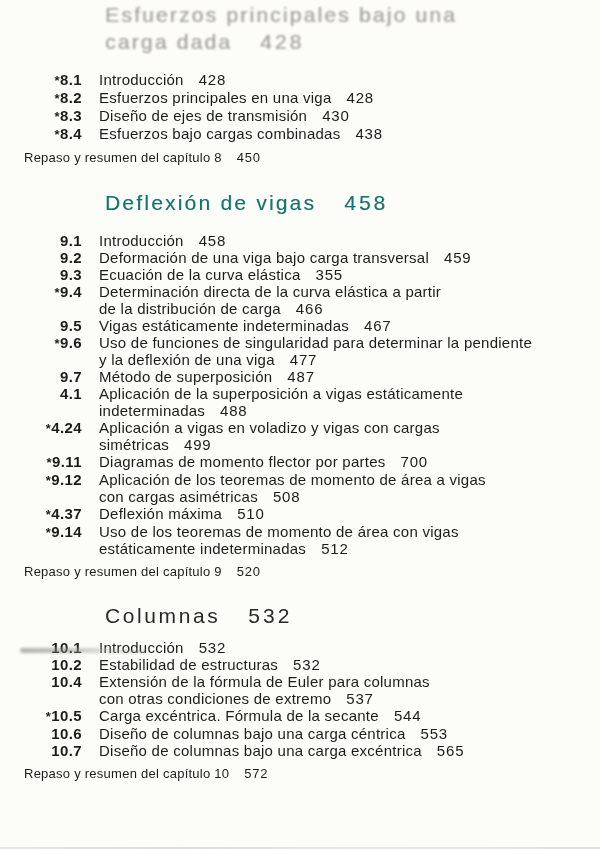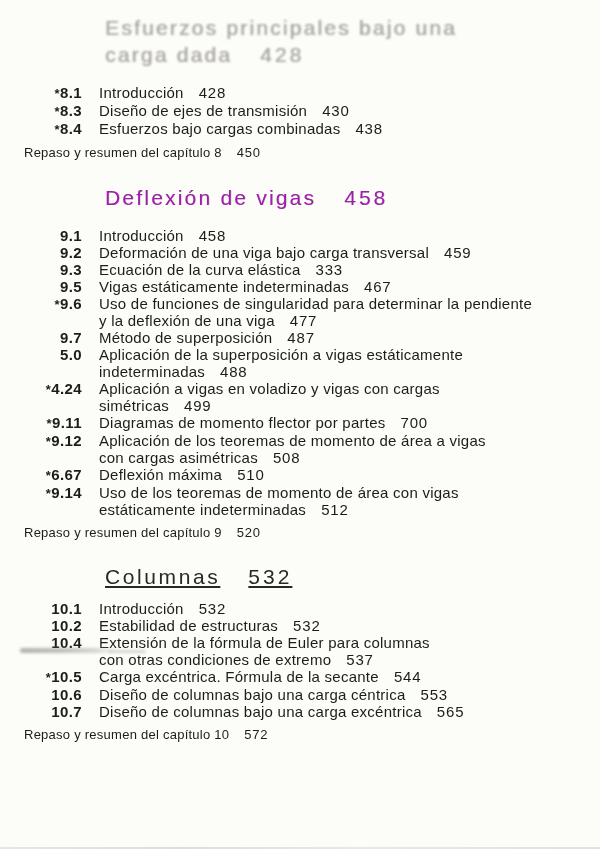--- a/index.html
+++ b/index.html
@@ -8,21 +8,21 @@
   body {
     width: 600px; height: 849px;
     background: #fcfcf9;
     font-family: "Liberation Sans", "DejaVu Sans", sans-serif;
     color: #1c1c1a;
     overflow: hidden;
     position: relative;
   }
   .page {
     position: absolute; inset: 0;
-    padding: 14px 6px 0 24px;
+    padding: 1px 6px 0 24px;
     box-sizing: border-box;
   }
   .section { margin-bottom: 22px; }
 
   
   .heading {
     margin-left: 81px;
     font-size: 21px;
     line-height: 27px;
     font-weight: 500;
@@ -30,30 +30,29 @@
     margin-bottom: 16px;
   }
   .heading .pg { margin-left: 28px; letter-spacing: 3px; }
   .heading.faded-heavy {
     color: #a19e97;
     filter: blur(0.8px);
     opacity: 0.92;
     text-shadow: 0.6px 0.4px 0.6px rgba(150,148,140,0.7);
   }
   .heading.faded {
-    color: #a21caf;
+    color: #0f766e;
     filter: blur(0.6px);
     text-shadow: 0.5px 0.3px 0.5px rgba(140,138,130,0.6);
   }
   .heading.dark {
     color: #28282 6;
     color: #282826;
     filter: blur(0.35px);
     letter-spacing: 2.6px;
-    text-decoration: underline;
   }
   .section-columnas .heading { margin-bottom: 10px; }
 
   
   .item {
     display: flex;
     font-size: 15px;
     line-height: 17px;
     letter-spacing: 0.25px;
   }
@@ -115,20 +114,26 @@
           <div><span>Esfuerzos principales bajo una</span></div>
           <div><span>carga dada</span><span class="pg">428</span></div>
         </div>
         <div class="item">
           <div class="numcol"><span class="star">*</span><span>8.1</span></div>
           <div class="txtcol">
             <div><span>Introducción</span><span class="pgnum">428</span></div>
           </div>
         </div>
         <div class="item">
+          <div class="numcol"><span class="star">*</span><span>8.2</span></div>
+          <div class="txtcol">
+            <div><span>Esfuerzos principales en una viga</span><span class="pgnum">428</span></div>
+          </div>
+        </div>
+        <div class="item">
           <div class="numcol"><span class="star">*</span><span>8.3</span></div>
           <div class="txtcol">
             <div><span>Diseño de ejes de transmisión</span><span class="pgnum">430</span></div>
           </div>
         </div>
         <div class="item">
           <div class="numcol"><span class="star">*</span><span>8.4</span></div>
           <div class="txtcol">
             <div><span>Esfuerzos bajo cargas combinadas</span><span class="pgnum">438</span></div>
           </div>
@@ -147,21 +152,28 @@
         </div>
         <div class="item">
           <div class="numcol"><span>9.2</span></div>
           <div class="txtcol">
             <div><span>Deformación de una viga bajo carga transversal</span><span class="pgnum">459</span></div>
           </div>
         </div>
         <div class="item">
           <div class="numcol"><span>9.3</span></div>
           <div class="txtcol">
-            <div><span>Ecuación de la curva elástica</span><span class="pgnum">333</span></div>
+            <div><span>Ecuación de la curva elástica</span><span class="pgnum">355</span></div>
+          </div>
+        </div>
+        <div class="item">
+          <div class="numcol"><span class="star">*</span><span>9.4</span></div>
+          <div class="txtcol">
+            <div><span>Determinación directa de la curva elástica a partir</span></div>
+            <div><span>de la distribución de carga</span><span class="pgnum">466</span></div>
           </div>
         </div>
         <div class="item">
           <div class="numcol"><span>9.5</span></div>
           <div class="txtcol">
             <div><span>Vigas estáticamente indeterminadas</span><span class="pgnum">467</span></div>
           </div>
         </div>
         <div class="item">
           <div class="numcol"><span class="star">*</span><span>9.6</span></div>
@@ -170,21 +182,21 @@
             <div><span>y la deflexión de una viga</span><span class="pgnum">477</span></div>
           </div>
         </div>
         <div class="item">
           <div class="numcol"><span>9.7</span></div>
           <div class="txtcol">
             <div><span>Método de superposición</span><span class="pgnum">487</span></div>
           </div>
         </div>
         <div class="item">
-          <div class="numcol"><span>5.0</span></div>
+          <div class="numcol"><span>4.1</span></div>
           <div class="txtcol">
             <div><span>Aplicación de la superposición a vigas estáticamente</span></div>
             <div><span>indeterminadas</span><span class="pgnum">488</span></div>
           </div>
         </div>
         <div class="item">
           <div class="numcol"><span class="star">*</span><span>4.24</span></div>
           <div class="txtcol">
             <div><span>Aplicación a vigas en voladizo y vigas con cargas</span></div>
             <div><span>simétricas</span><span class="pgnum">499</span></div>
@@ -197,21 +209,21 @@
           </div>
         </div>
         <div class="item">
           <div class="numcol"><span class="star">*</span><span>9.12</span></div>
           <div class="txtcol">
             <div><span>Aplicación de los teoremas de momento de área a vigas</span></div>
             <div><span>con cargas asimétricas</span><span class="pgnum">508</span></div>
           </div>
         </div>
         <div class="item">
-          <div class="numcol"><span class="star">*</span><span>6.67</span></div>
+          <div class="numcol"><span class="star">*</span><span>4.37</span></div>
           <div class="txtcol">
             <div><span>Deflexión máxima</span><span class="pgnum">510</span></div>
           </div>
         </div>
         <div class="item">
           <div class="numcol"><span class="star">*</span><span>9.14</span></div>
           <div class="txtcol">
             <div><span>Uso de los teoremas de momento de área con vigas</span></div>
             <div><span>estáticamente indeterminadas</span><span class="pgnum">512</span></div>
           </div>

